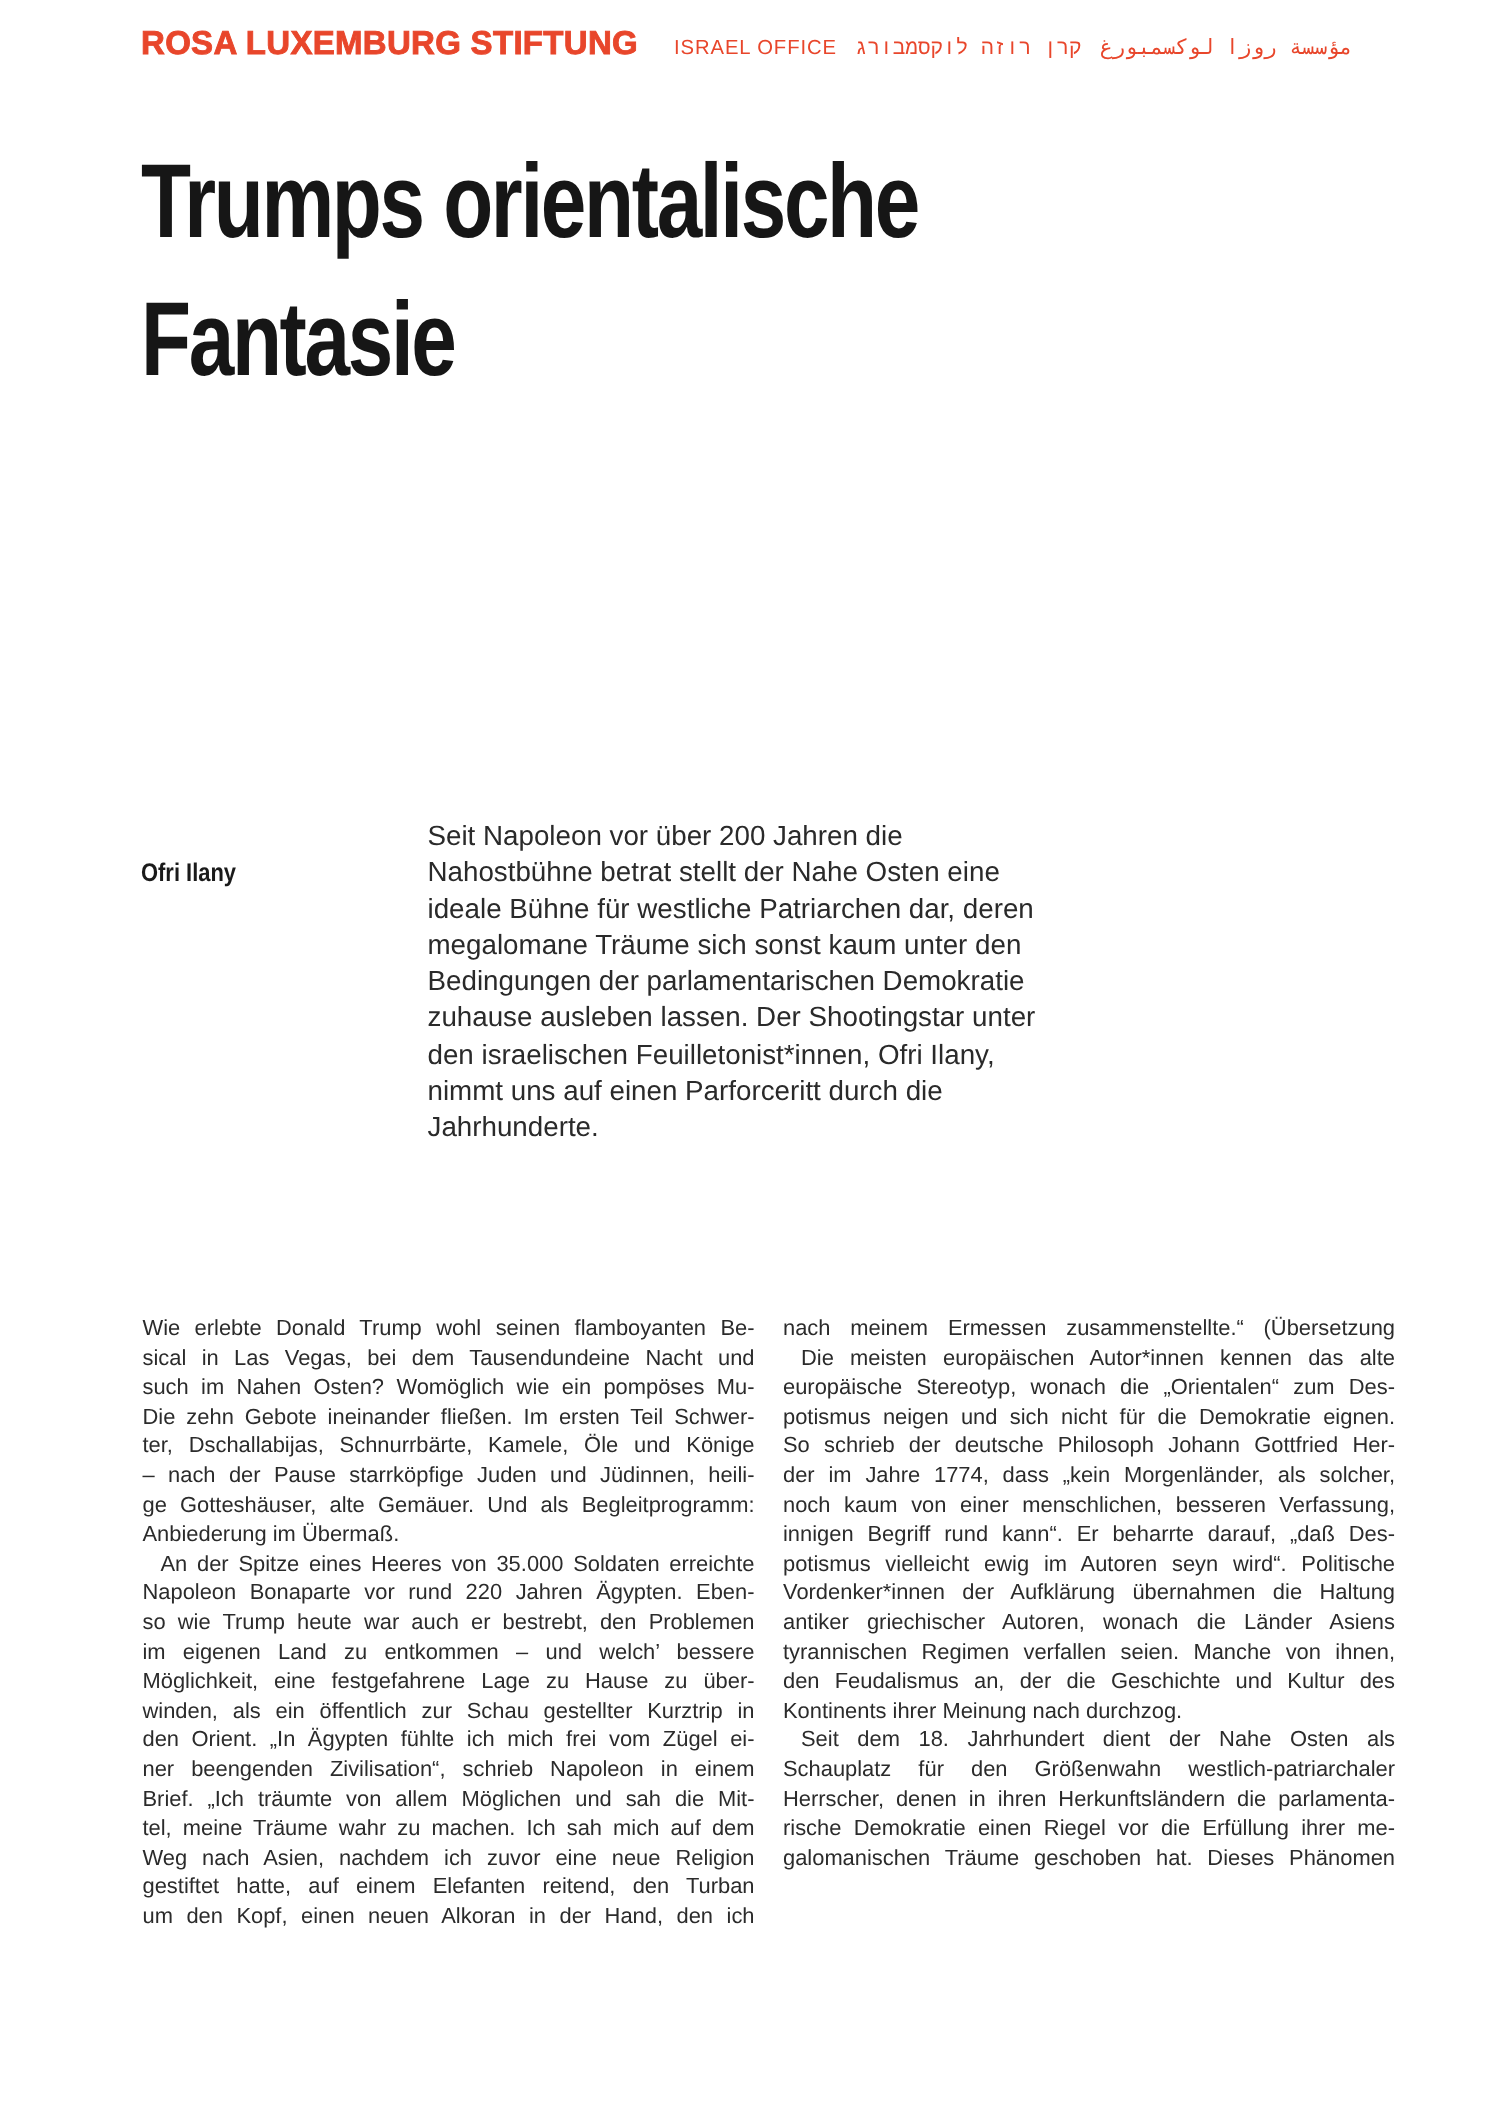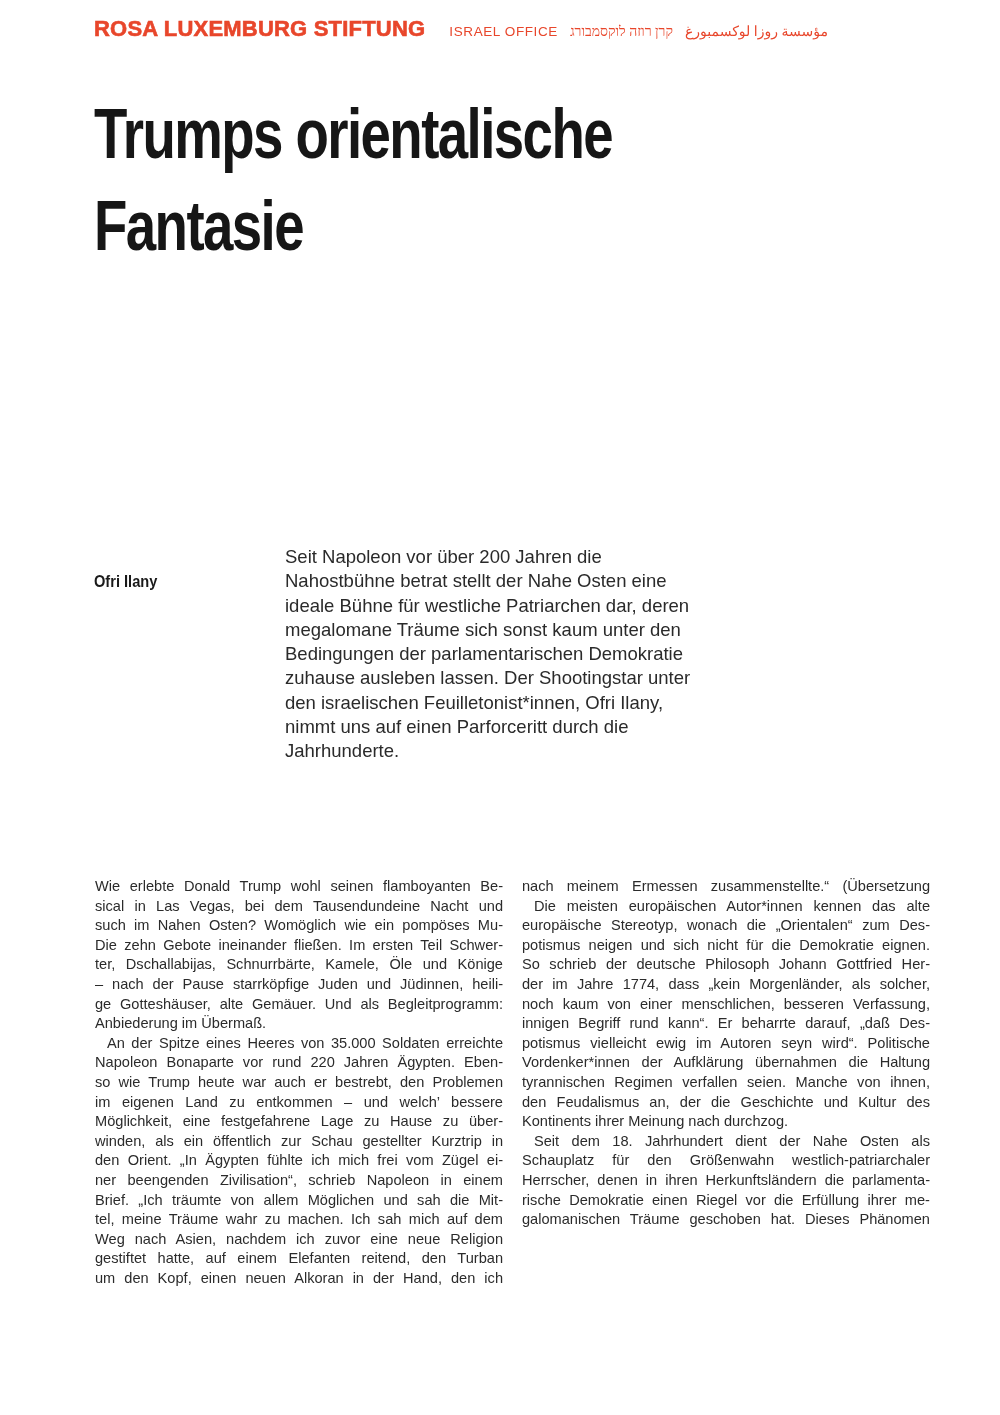--- a/index.html
+++ b/index.html
@@ -38,21 +38,21 @@
       font-size: 13.5px;
       color: #e8462b;
       letter-spacing: 0.6px;
       white-space: nowrap;
     }
     .hebrew, .arabic {
       margin-left: 12px;
       font-size: 14px;
       color: #e8462b;
       white-space: nowrap;
-      font-family: Liberation Serif, serif;
+      font-family: Liberation Mono, monospace;
       text-align: center;
     }
     .title {
       position: absolute;
       top: 88px;
       left: 94px;
       width: 800px;
       margin: 0;
       font-family: "Liberation Sans", sans-serif;
       font-weight: 700;
@@ -173,20 +173,21 @@
     <span class="line">nach meinem Ermessen zusammenstellte.“ (Übersetzung</span>
     <span class="line indent">Die meisten europäischen Autor*innen kennen das alte</span>
     <span class="line">europäische Stereotyp, wonach die „Orientalen“ zum Des-</span>
     <span class="line">potismus neigen und sich nicht für die Demokratie eignen.</span>
     <span class="line">So schrieb der deutsche Philosoph Johann Gottfried Her-</span>
     <span class="line">der im Jahre 1774, dass „kein Morgenländer, als solcher,</span>
     <span class="line">noch kaum von einer menschlichen, besseren Verfassung,</span>
     <span class="line">innigen Begriff rund kann“. Er beharrte darauf, „daß Des-</span>
     <span class="line">potismus vielleicht ewig im Autoren seyn wird“. Politische</span>
     <span class="line">Vordenker*innen der Aufklärung übernahmen die Haltung</span>
+    <span class="line">antiker griechischer Autoren, wonach die Länder Asiens</span>
     <span class="line">tyrannischen Regimen verfallen seien. Manche von ihnen,</span>
     <span class="line">den Feudalismus an, der die Geschichte und Kultur des</span>
     <span class="line last">Kontinents ihrer Meinung nach durchzog.</span>
     <span class="line indent">Seit dem 18. Jahrhundert dient der Nahe Osten als</span>
     <span class="line">Schauplatz für den Größenwahn westlich-patriarchaler</span>
     <span class="line">Herrscher, denen in ihren Herkunftsländern die parlamenta-</span>
     <span class="line">rische Demokratie einen Riegel vor die Erfüllung ihrer me-</span>
     <span class="line">galomanischen Träume geschoben hat. Dieses Phänomen</span>
   </div>
 </section>

